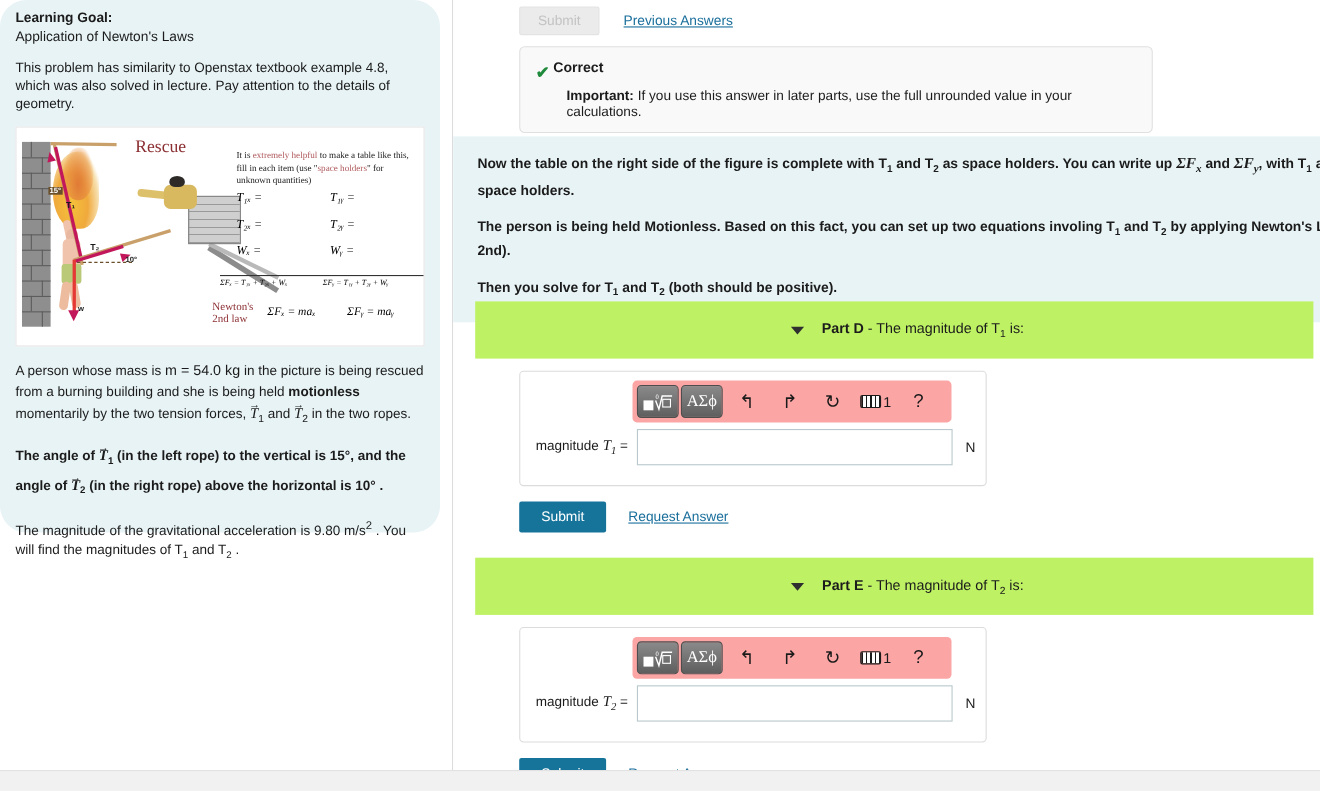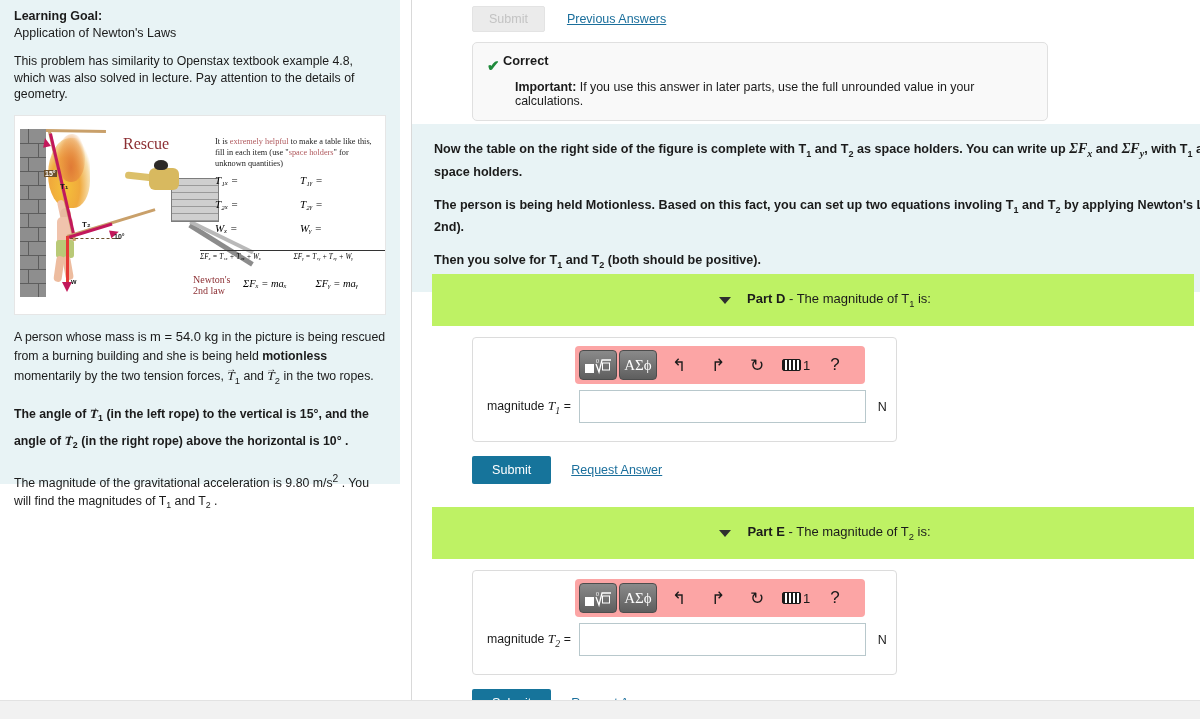--- a/index.html
+++ b/index.html
@@ -10,20 +10,21 @@
     font-family: "Liberation Sans", sans-serif;
     overflow: hidden;
   }
   .page { position: relative; width: 1200px; height: 719px; background:#fff; }
 
   
   .left-panel {
     position: absolute; left: 0; top: 0; width: 400px; height: 484px;
     background: #e8f3f5;
     padding: 8px 14px 10px 14px;
+    border-radius: 24px;
   }
   .left-divider {
     position: absolute; left: 411px; top: 0; width: 1px; height: 700px;
     background: #d9d9d9;
   }
   .bottom-band {
     position: absolute; left: 0; top: 700px; width: 1200px; height: 19px;
     background: #f1f1f1; border-top: 1px solid #e2e2e2;
   }
 
@@ -34,21 +35,21 @@
   
   .figure {
     margin-top: 12px;
     width: 372px; height: 200px;
     background: #ffffff;
     border: 1px solid #e6e6e6;
     position: relative;
     overflow: hidden;
   }
   .fig-title {
-    position: absolute; left: 108px; top: 19px;
+    position: absolute; left: 108px; top: 9px;
     font-family: "Liberation Serif", serif;
     font-size: 16px; color: #8c2f33;
   }
   
   .wall { position: absolute; left: 5px; top: 13px; width: 26px; height: 168px;
           background: #8e8e8e; }
   .wall .brick-row { position:absolute; left:0; width:26px; height:1px; background:#5d5d5d; }
   .wall .brick-v { position:absolute; width:1px; background:#5d5d5d; }
   .ledge { position:absolute; left:31px; top:13px; width:60px; height:3px;
            background:#c9a06a; transform-origin: left top; transform: rotate(1deg); }

